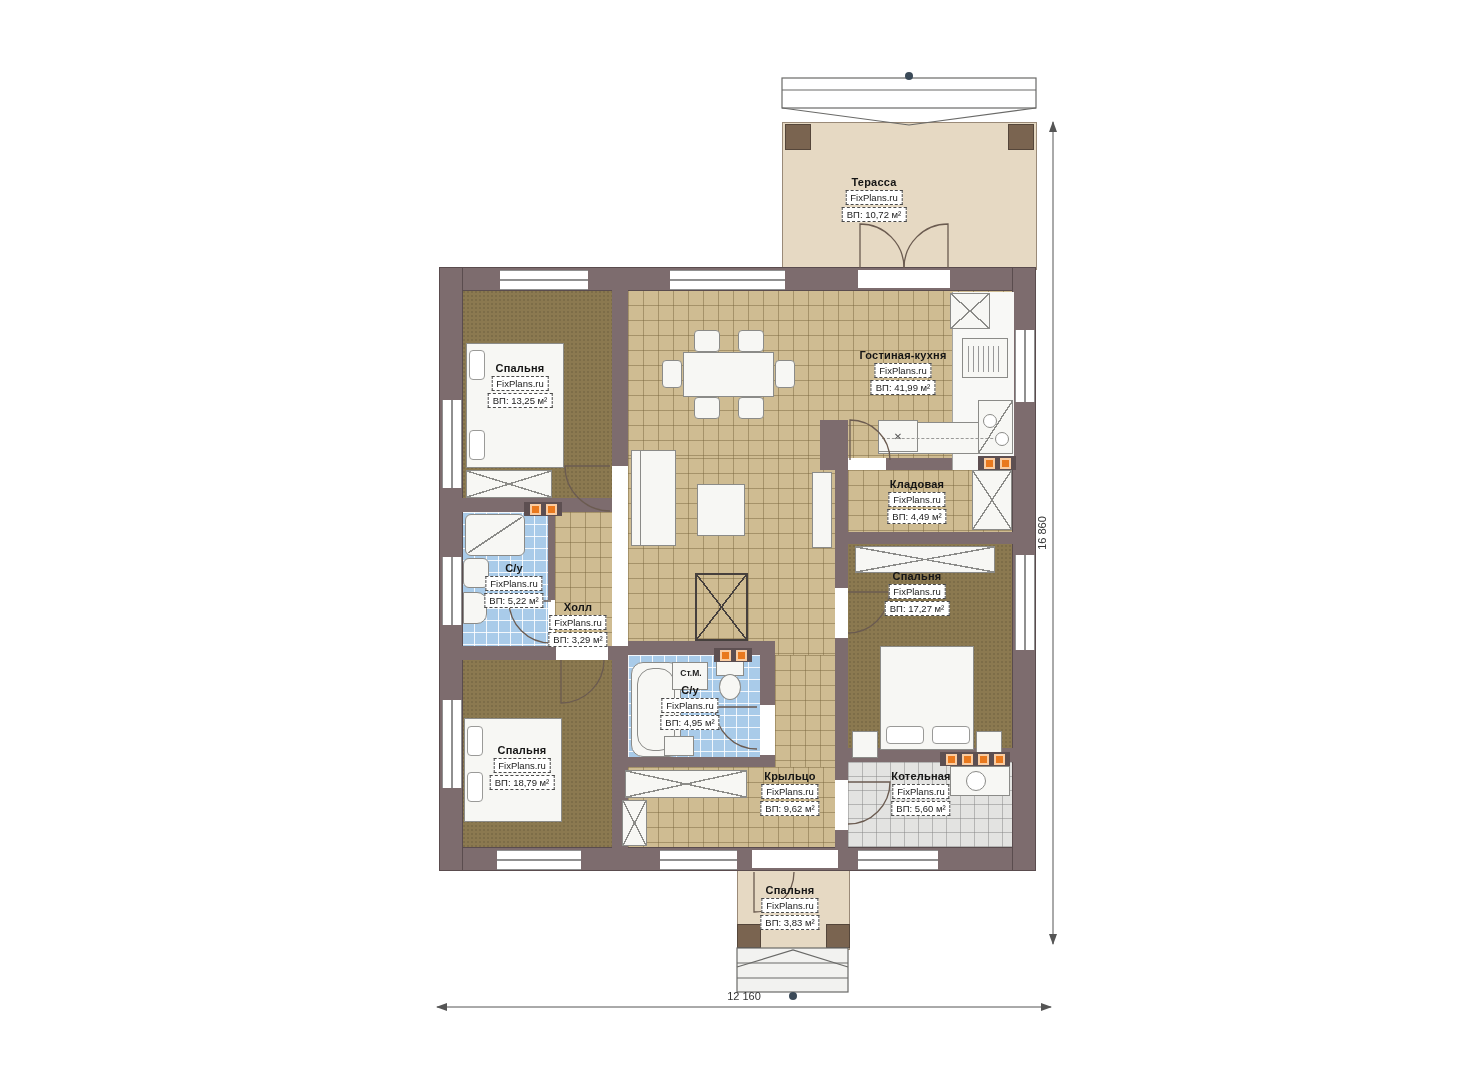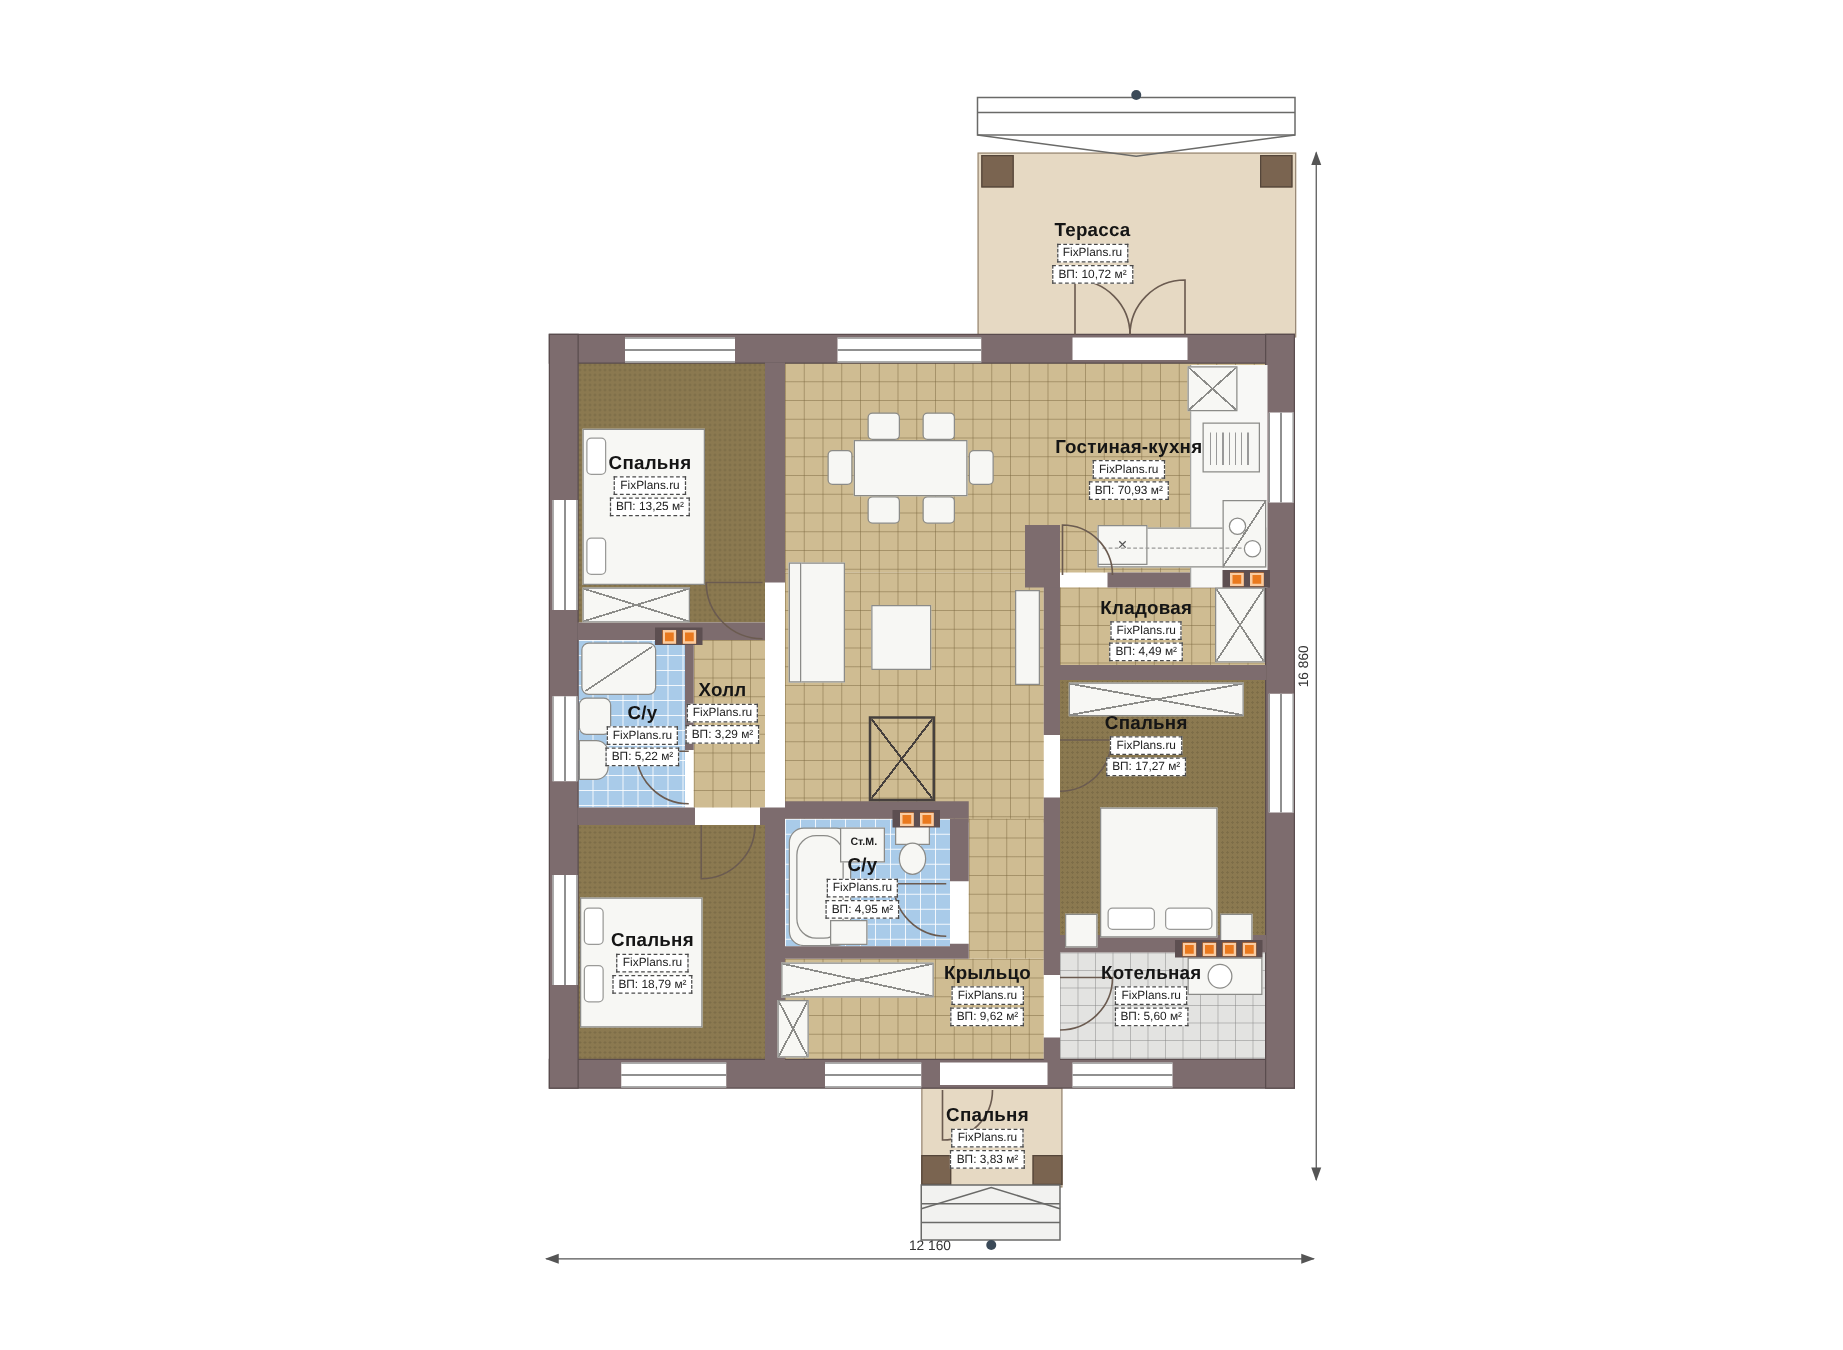--- a/index.html
+++ b/index.html
@@ -47,21 +47,21 @@
   .stripes{position:absolute;z-index:11;background-image:repeating-linear-gradient(90deg,#999 0 1px,transparent 1px 5px);}
   .dashline{position:absolute;border-top:1px dashed #9a9a98;z-index:11;}
   .pillow{position:absolute;background:#fff;border:1px solid #9a9a98;border-radius:4px;z-index:11;}
   
   .vstrip{position:absolute;background:#5d4f51;display:flex;gap:5px;align-items:center;justify-content:center;z-index:12;}
   .vent{width:11px;height:11px;background:#e9791e;box-shadow:inset 0 0 0 2px rgba(255,232,205,.75);}
   
   #linework{position:absolute;left:0;top:0;z-index:25;}
   
   .rlabel{position:absolute;transform:translateX(-50%);text-align:center;font-size:10px;color:#111;white-space:nowrap;z-index:40;}
-  .rname{font-weight:bold;font-size:15px;letter-spacing:.2px;color:#151515;}
+  .rname{font-weight:bold;font-size:11px;letter-spacing:.2px;color:#151515;}
   .rbox{display:block;margin:2px auto 0;border:1px dashed #4a4a4a;background:#fff;padding:0 4px;line-height:13px;font-size:9.5px;width:fit-content;color:#222;}
   .note{position:absolute;transform:translateX(-50%);font-size:8.5px;font-weight:bold;color:#222;z-index:40;white-space:nowrap;}
   .imark{position:absolute;z-index:12;font-size:10px;color:#555;display:flex;align-items:center;justify-content:center;}
 </style>
 </head>
 <body>
 
 <div id="canvas">
 
   <div class="deck" style="left:782px;top:122px;width:253px;height:146px"></div>
@@ -249,33 +249,33 @@
     <div class="rbox">ВП: 10,72 м²</div>
   </div>
   <div class="rlabel" style="left:520px;top:362px">
     <div class="rname">Спальня</div>
     <div class="rbox">FixPlans.ru</div>
     <div class="rbox">ВП: 13,25 м²</div>
   </div>
   <div class="rlabel" style="left:903px;top:349px">
     <div class="rname">Гостиная-кухня</div>
     <div class="rbox">FixPlans.ru</div>
-    <div class="rbox">ВП: 70,93 м²</div>
+    <div class="rbox">ВП: 41,99 м²</div>
   </div>
   <div class="rlabel" style="left:917px;top:478px">
     <div class="rname">Кладовая</div>
     <div class="rbox">FixPlans.ru</div>
     <div class="rbox">ВП: 4,49 м²</div>
   </div>
   <div class="rlabel" style="left:514px;top:562px">
     <div class="rname">С/у</div>
     <div class="rbox">FixPlans.ru</div>
     <div class="rbox">ВП: 5,22 м²</div>
   </div>
-  <div class="rlabel" style="left:578px;top:544px">
+  <div class="rlabel" style="left:578px;top:601px">
     <div class="rname">Холл</div>
     <div class="rbox">FixPlans.ru</div>
     <div class="rbox">ВП: 3,29 м²</div>
   </div>
   <div class="rlabel" style="left:917px;top:570px">
     <div class="rname">Спальня</div>
     <div class="rbox">FixPlans.ru</div>
     <div class="rbox">ВП: 17,27 м²</div>
   </div>
   <div class="note" style="left:691px;top:668px">Ст.М.</div>

